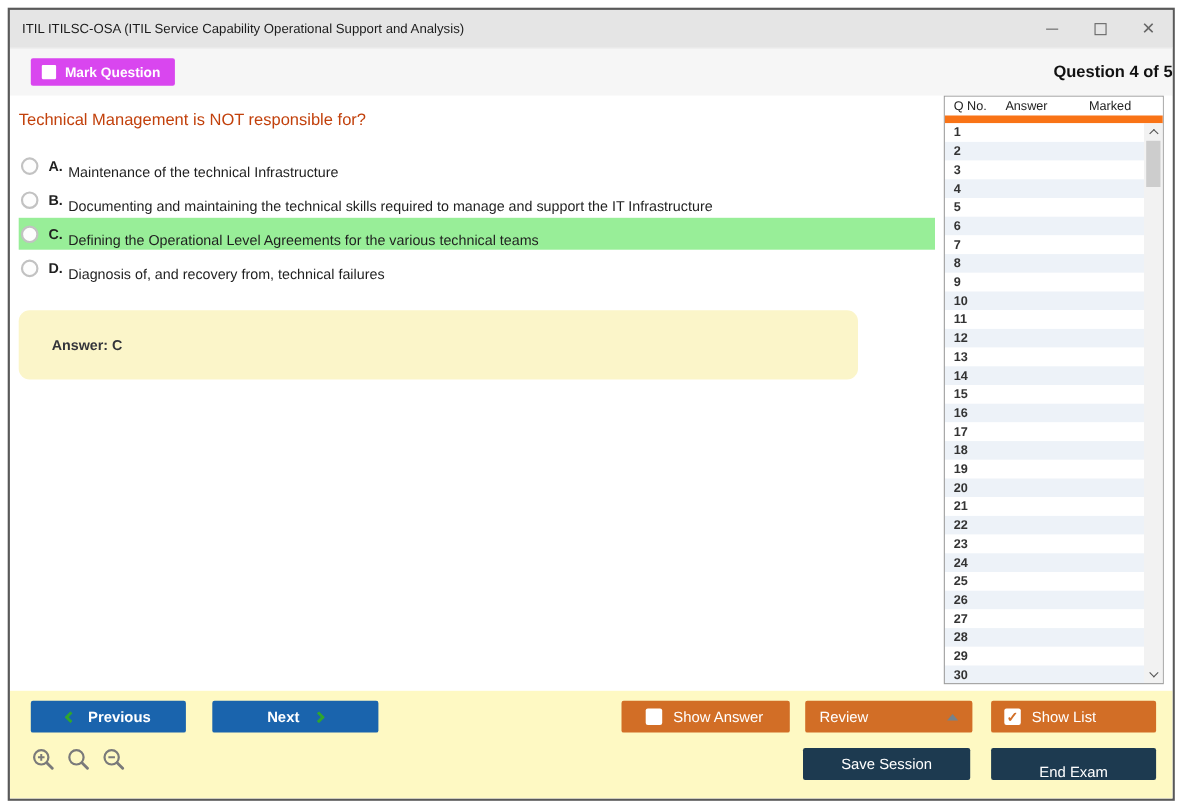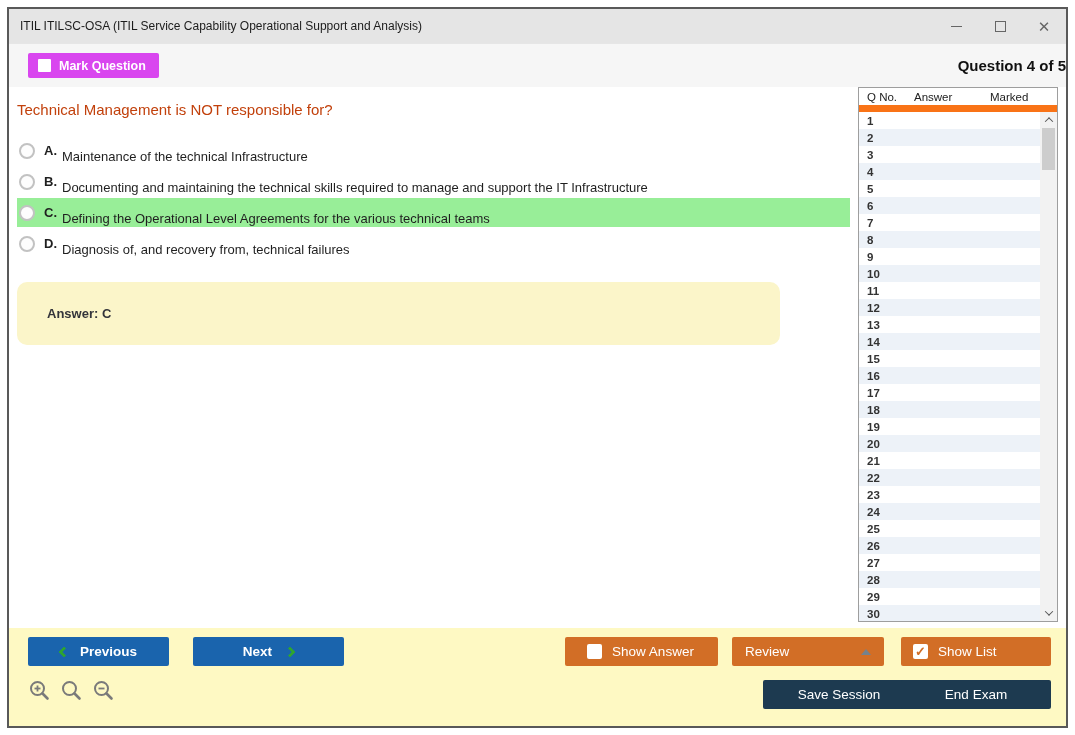--- a/index.html
+++ b/index.html
@@ -61,22 +61,22 @@
   .footer { position:absolute; left:0; bottom:0; width:100%; height:98px; background:#fef9c3; }
   .fbtn { position:absolute; height:29px; border:none; border-radius:2px; font-size:13.5px; font-weight:bold; color:#fff; cursor:pointer; display:flex; align-items:center; justify-content:center; }
   .blue { background:#1a64ad; }
   .orange { background:#d26e26; font-weight:normal; }
   .navy { background:#1d3a50; font-weight:normal; }
   .btn-prev { left:19px; top:9px; width:141px; }
   .btn-next { left:184px; top:9px; width:151px; }
   .btn-show-answer { left:556px; top:9px; width:153px; }
   .btn-review { left:723px; top:9px; width:152px; justify-content:flex-start; padding-left:13px; }
   .btn-show-list { left:892px; top:9px; width:150px; justify-content:flex-start; }
-  .btn-save { left:754px; top:52px; width:152px; }
-  .btn-end { left:892px; top:52px; width:150px; }
+  .btn-save { left:721px; top:52px; width:152px; }
+  .btn-end { left:892px; top:52px; width:150px;align-items:flex-end; }
   .gchev { width:8px; height:8px; border-left:3px solid #2fa52f; border-top:3px solid #2fa52f; display:inline-block; border-radius:1px; }
   .gchev.left { transform:rotate(-45deg); margin-right:12px; }
   .gchev.right { transform:rotate(135deg); margin-left:14px; }
   .cb2 { width:15px; height:15px; background:#fff; border-radius:2px; margin-right:10px; display:flex; align-items:center; justify-content:center; font-size:13px; font-weight:bold; color:transparent; }
   .cb2.checked { color:#d26e26; }
   .btn-show-answer .cb2 { margin-left:-2px; }
   .btn-show-list .cb2 { margin-left:12px; }
   .caret-up { width:0; height:0; border-left:5px solid transparent; border-right:5px solid transparent; border-bottom:6px solid #75828c; position:absolute; right:13px; top:12px; }
   .zoom-tools { position:absolute; left:19px; top:51px; display:flex; gap:8px; }
   .zoom-tools svg { cursor:pointer; }

